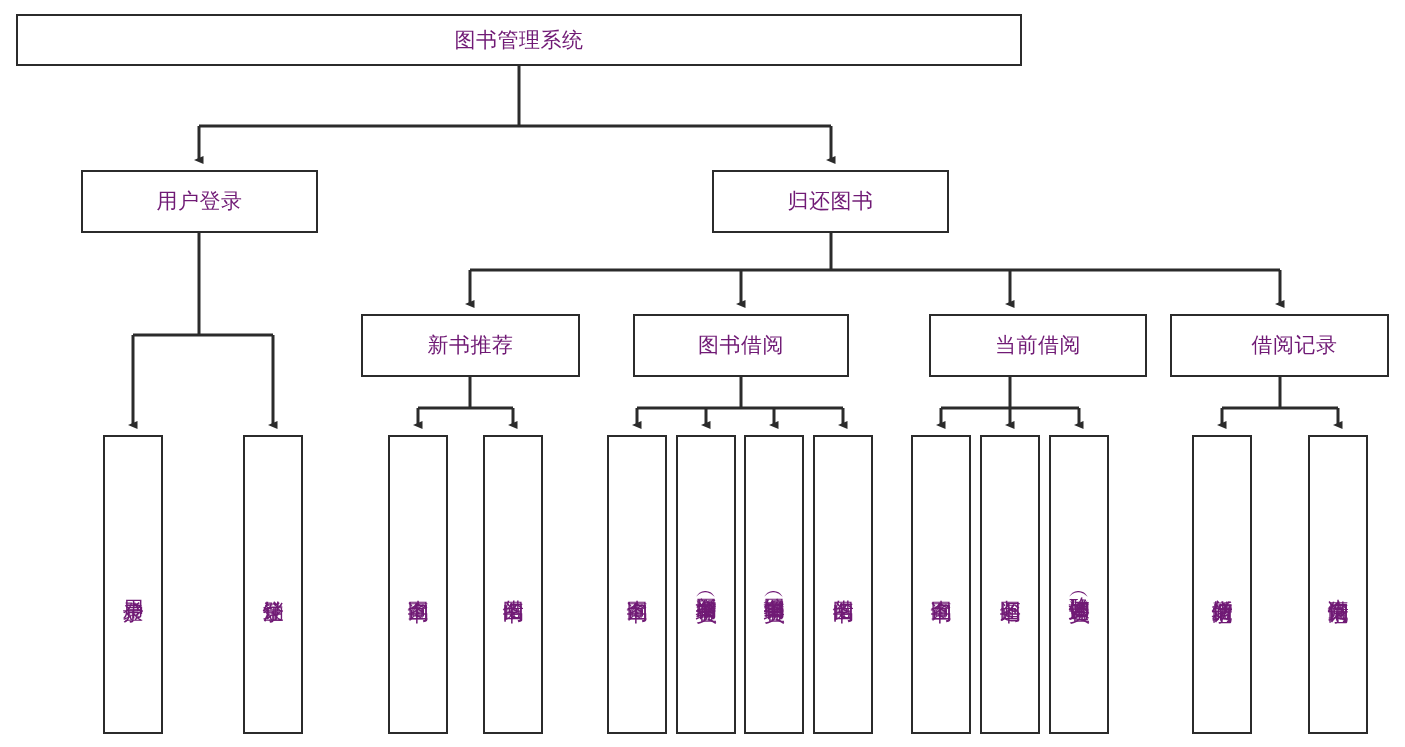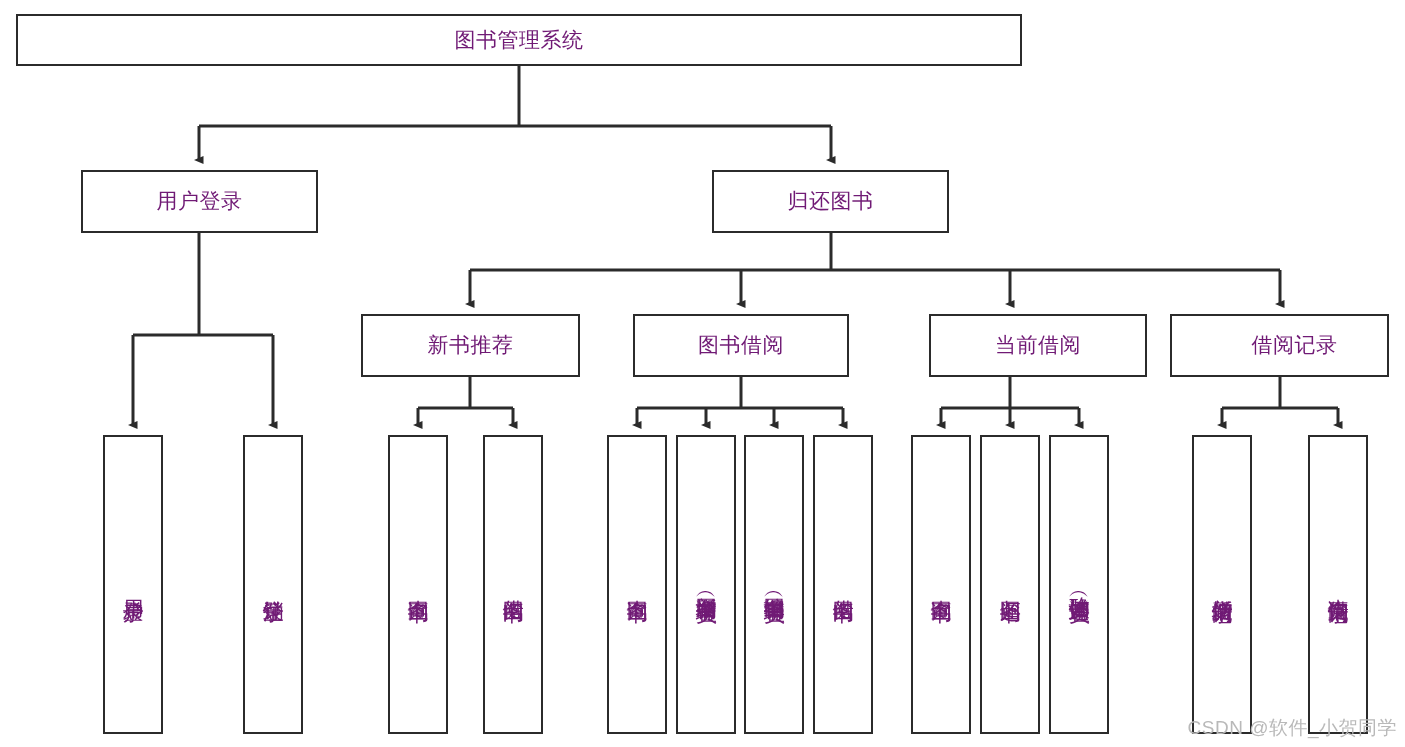--- a/index.html
+++ b/index.html
@@ -189,15 +189,14 @@
     <span class="label">确认归还（管理员）</span>
   </div>
 
   <div class="node vert" style="left:1192px; top:435px; width:60px; height:299px;">
     <span class="label">新增借阅记录</span>
   </div>
   <div class="node vert" style="left:1308px; top:435px; width:60px; height:299px;">
     <span class="label">查询借阅记录</span>
   </div>
 
-  <div id="watermark">CSDN @软件_小贺同学</div>
 
 </div>
 
 </body></html>

